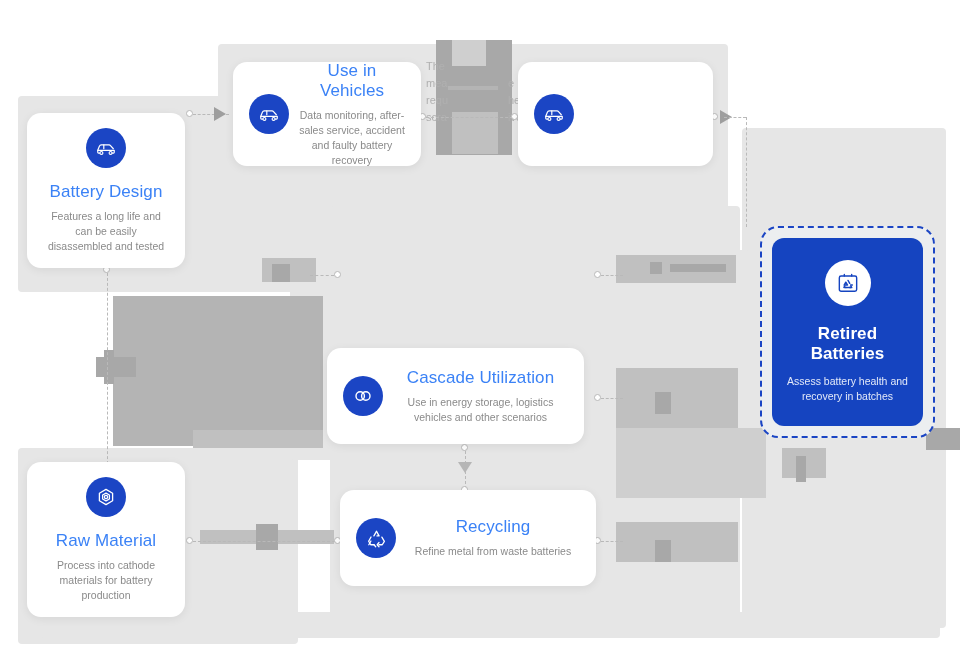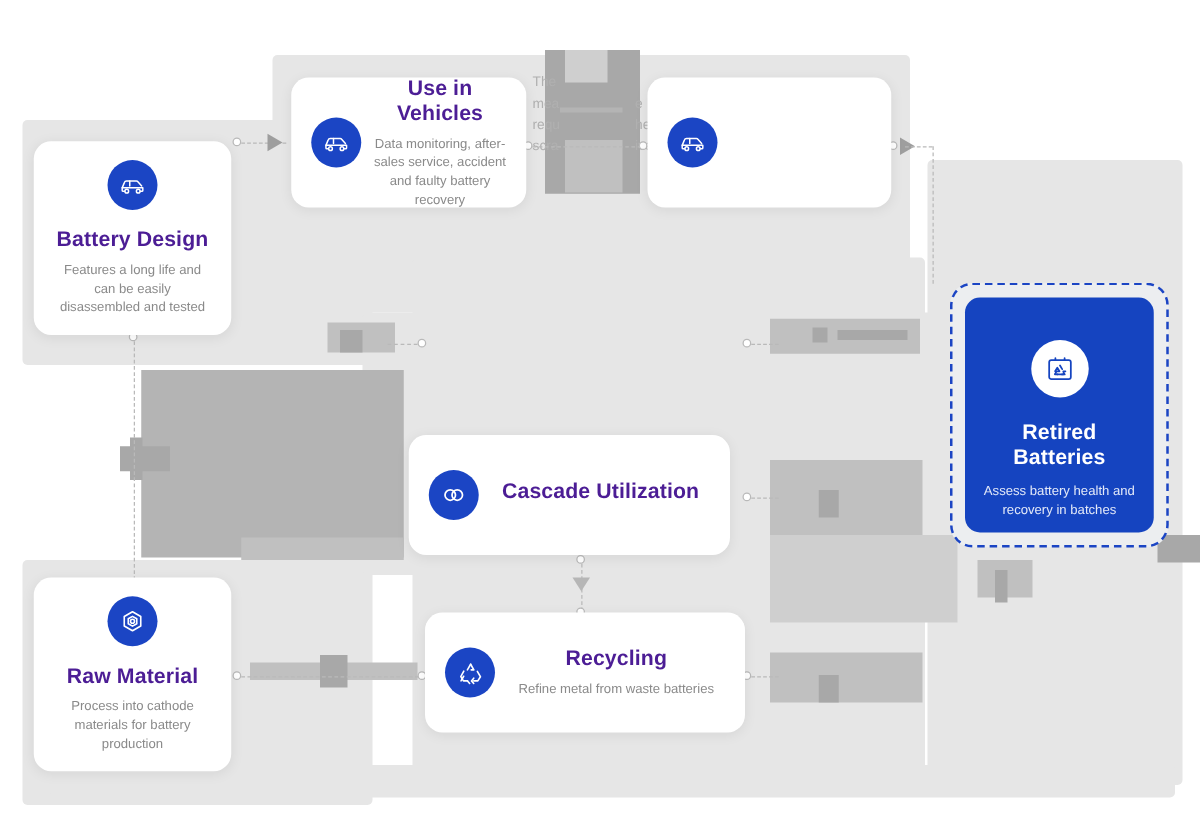--- a/index.html
+++ b/index.html
@@ -117,22 +117,22 @@
     display: flex;
     align-items: center;
     justify-content: center;
     flex: 0 0 auto;
   }
   .card-v .icon-circle { margin-bottom: 14px; }
   .card-h .icon-circle { margin-right: 4px; }
 
   .c-title {
     font-size: 17px;
-    font-weight: 700;
-    color: #4c1d95;
+    font-weight: 400;
+    color: #3b82f6;
     letter-spacing: .1px;
     margin-bottom: 7px;
   }
   .c-desc {
     font-size: 10.5px;
     line-height: 15px;
     color: #8a8a8a;
   }
 
   
@@ -145,21 +145,21 @@
     padding: 10px;
   }
   .card-active {
     position: absolute;
     inset: 10px;
     background: #1544c0;
     border-radius: 12px;
     display: flex;
     flex-direction: column;
     align-items: center;
-    justify-content: flex-end;
+    justify-content: center;
     text-align: center;
     padding: 10px 14px;
     box-sizing: border-box;
   }
   .card-active .icon-circle {
     background: #ffffff;
     width: 46px;
     height: 46px;
     margin-bottom: 18px;
   }
@@ -337,20 +337,21 @@
 
   <div class="card card-h" style="left:327px; top:348px; width:257px; height:96px;">
     <div class="icon-circle">
       <svg width="24" height="24" viewBox="0 0 24 24" fill="none" stroke="#ffffff" stroke-width="1.4" stroke-linecap="round">
         <circle cx="9.2" cy="12" r="4.2"></circle>
         <circle cx="14.8" cy="12" r="4.2"></circle>
       </svg>
     </div>
     <div class="txt">
       <div class="c-title">Cascade Utilization</div>
+      <div class="c-desc">Use in energy storage, logistics vehicles and other scenarios</div>
     </div>
   </div>
 
   <div class="card card-h" style="left:340px; top:490px; width:256px; height:96px;">
     <div class="icon-circle">
       <svg width="23" height="23" viewBox="0 0 24 24" fill="none" stroke="#ffffff" stroke-width="1.35" stroke-linecap="round" stroke-linejoin="round">
         <path d="M12 4.6 14.7 9.3h-2.2"></path>
         <path d="M12 4.6 9.3 9.3"></path>
         <path d="M6.3 10.4 3.8 14.9l2.2 3.6h3.4"></path>
         <path d="M6.2 14.6 4 18.5"></path>

